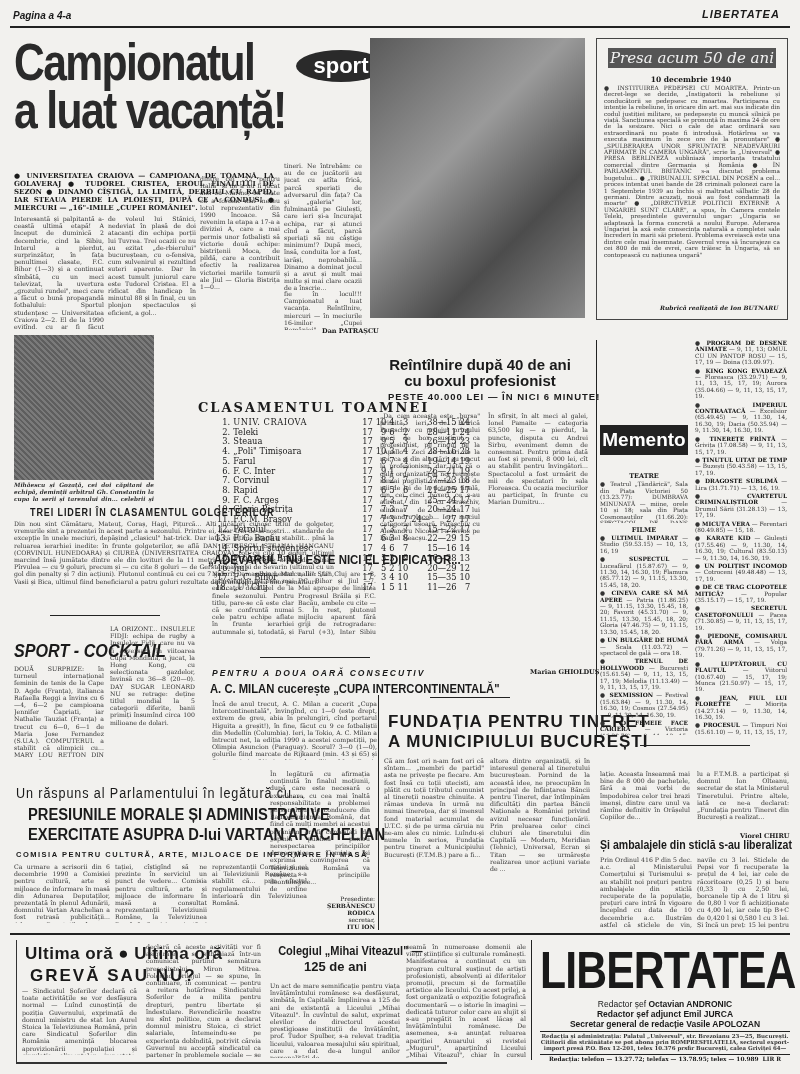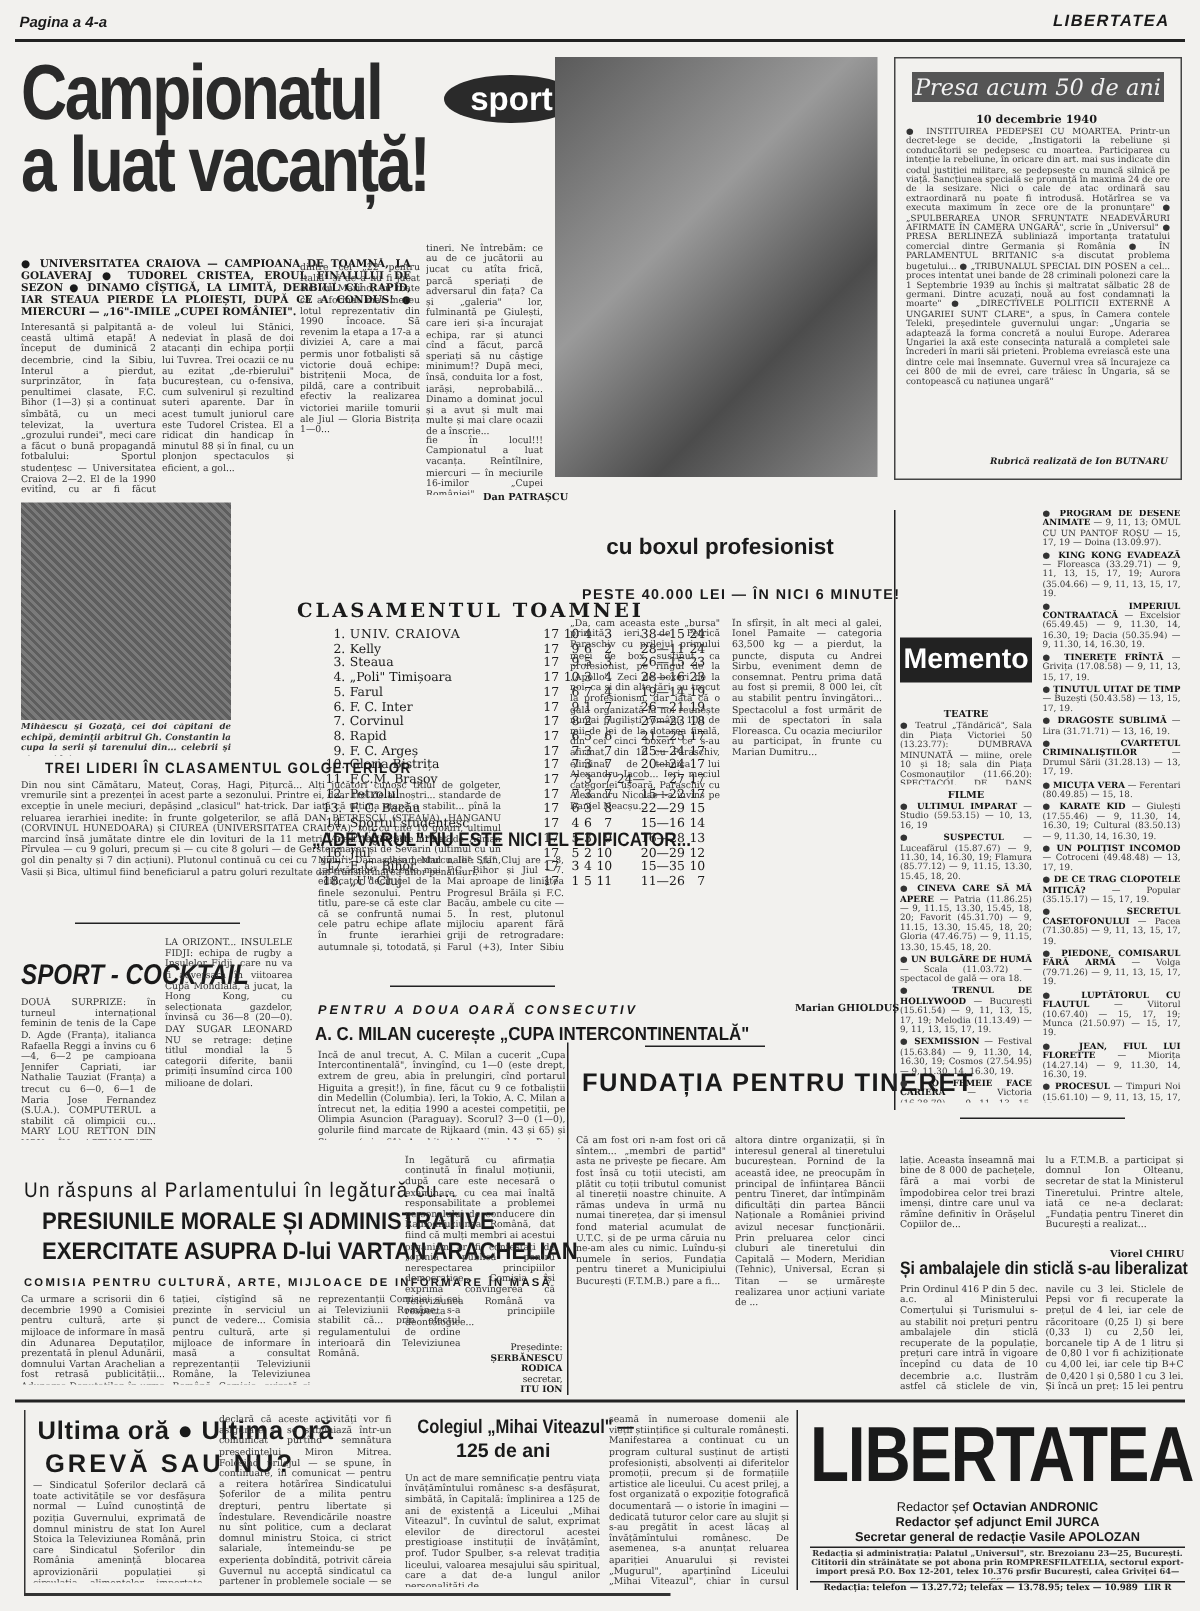--- a/index.html
+++ b/index.html
@@ -57,21 +57,21 @@
         <td class="num" style="">17</td>
         <td class="num" style="">10</td>
         <td class="num" style="">4</td>
         <td class="num" style="">3</td>
         <td class="num" style="padding-right: 0px;">38—</td>
         <td class="num" style="padding-left: 0px; text-align: left;">15</td>
         <td class="num" style="">24</td>
       </tr>
       <tr>
         <td style="text-align: right; padding-right: 3px;">2.</td>
-        <td style="padding-right: 6px; width: 120px;">Kelly</td>
+        <td style="padding-right: 6px; width: 120px;">Teleki</td>
         <td class="num" style="">17</td>
         <td class="num" style="">9</td>
         <td class="num" style="">6</td>
         <td class="num" style="">2</td>
         <td class="num" style="padding-right: 0px;">28—</td>
         <td class="num" style="padding-left: 0px; text-align: left;">11</td>
         <td class="num" style="">24</td>
       </tr>
       <tr>
         <td style="text-align: right; padding-right: 3px;">3.</td>
@@ -251,38 +251,40 @@
       </tr>
     </tbody>
 </table>
 
 <div class="abs cond" style="left:208px;top:552px;font-size:13px;white-space:nowrap;transform:scaleX(0.88);">„ADEVĂRUL" NU ESTE NICI EL EDIFICATOR...</div>
 <div class="abs txt" style="left:212px;top:570px;width:82px;height:65px;">Nici clasamentul „adevărului" nu este mai edificator decît cel de la finele sezonului. Pentru titlu, pare-se că este clar că se confruntă numai cele patru echipe aflate în frunte ierarhiei autumnale și, totodată, și foste ambasadoare în cupele europene: UNIVERSITATEA CRAIOVA are +8, Steaua +7, Dinamo +6 și „Poli" Timișoara +5. La polul opus, cele mai amenințate cu retrogradarea sint tot ocupantele locurilor „mi-</div>
 <div class="abs txt" style="left:298px;top:570px;width:78px;height:65px;">nale": „U" Cluj are —8, F.C. Bihor și Jiul —7. Mai aproape de liniștea Progresul Brăila și F.C. Bacău, ambele cu cite —5. În rest, plutonul mijlociu aparent fără griji de retrogradare: Farul (+3), Inter Sibiu (+5), Corvinul și Gloria (+1), F.C. Argeș și Petrolul (—1), F.C.M. Brașov +1, urmate de Rapid (+3), ambele cu —1, Sportul studențesc cu —3.</div>
 <div class="rule" style="left:260px;top:657px;width:110px;height:1px;"></div>
 
 <div class="abs cond" style="left:370px;top:357px;width:220px;text-align:center;font-size:15px;line-height:16px;">
+  <div>Reîntîlnire după 40 de ani</div>
   <div>cu boxul profesionist</div>
 </div>
 <div class="abs cond" style="left:388px;top:391px;font-size:9.5px;letter-spacing:1px;white-space:nowrap;">PESTE 40.000 LEI — ÎN NICI 6 MINUTE!</div>
 <div class="abs txt" style="left:380px;top:412px;width:100px;height:255px;">„Da, cam aceasta este „bursa" primită, ieri, de Petrică Paraschiv cu prilejul primului meci de box susținut, ca profesionist, pe ringul de la „Apollo". Zeci de boxeri de la noi, ca și din alte țări, au trecut la profesionism, dar iată că o gală organizată la noi reunește numai pugiliști români. 100 de mii de lei de la dotarea finală, din cei cinci boxeri ce s-au afirmat, din 10 cu Paraschiv, eliminat de tehnica lui Alexandru Iacob... Ieri, meciul categoriei ușoară, Paraschiv cu Alexandru Nicolae l-a învins pe Daniel Neacșu...</div>
 <div class="abs txt" style="left:488px;top:412px;width:100px;height:255px;">În sfîrșit, în alt meci al galei, Ionel Pamaite — categoria 63,500 kg — a pierdut, la puncte, disputa cu Andrei Sirbu, eveniment demn de consemnat. Pentru prima dată au fost și premii, 8 000 lei, cît au stabilit pentru învingători... Spectacolul a fost urmărit de mii de spectatori în sala Floreasca. Cu ocazia meciurilor au participat, în frunte cu Marian Dumitru...</div>
 <div class="abs" style="left:530px;top:668px;font-size:6.5px;font-weight:bold;">Marian GHIOLDUȘ</div>
 
 <div class="abs cond" style="left:14px;top:640px;font-size:19px;font-style:italic;transform:scaleX(0.85);white-space:nowrap;">SPORT - COCKTAIL</div>
 <div class="abs txt" style="left:14px;top:665px;width:90px;height:95px;">DOUĂ SURPRIZE: în turneul internațional feminin de tenis de la Cape D. Agde (Franța), italianca Rafaella Reggi a învins cu 6—4, 6—2 pe campioana Jennifer Capriati, iar Nathalie Tauziat (Franța) a trecut cu 6—0, 6—1 de Maria Jose Fernandez (S.U.A.). COMPUTERUL a stabilit că olimpicii cu... MARY LOU RETTON DIN NOU ÎN ACTUALITATE: eroina de la Jocurile Olimpice din 1984 de la Los Angeles, s-a căsătorit cu jucătorul de fotbal american Shannon Kelly de la Universitatea din Texas.</div>
 <div class="abs txt" style="left:110px;top:625px;width:85px;height:135px;">LA ORIZONT... INSULELE FIDJI: echipa de rugby a Insulelor Fidji, care nu va fi adversara în viitoarea Cupă Mondială, a jucat, la Hong Kong, cu selecționata gazdelor, învinsă cu 36—8 (20—0). DAY SUGAR LEONARD NU se retrage: deține titlul mondial la 5 categorii diferite, banii primiți însumînd circa 100 milioane de dolari.</div>
 
 <div class="abs" style="left:212px;top:668px;font-family:'Liberation Sans',sans-serif;font-weight:bold;font-style:italic;font-size:8.5px;letter-spacing:2px;white-space:nowrap;">PENTRU A DOUA OARĂ CONSECUTIV</div>
 <div class="abs cond" style="left:210px;top:682px;font-size:12.5px;white-space:nowrap;transform:scaleX(0.9);">A. C. MILAN cucerește „CUPA INTERCONTINENTALĂ"</div>
 <div class="abs txt" style="left:212px;top:700px;width:165px;height:60px;">Încă de anul trecut, A. C. Milan a cucerit „Cupa Intercontinentală", învingînd, cu 1—0 (este drept, extrem de greu, abia în prelungiri, cînd portarul Higuita a greșit!), în fine, făcut cu 9 ce fotbaliștii din Medellin (Columbia). Ieri, la Tokio, A. C. Milan a întrecut net, la ediția 1990 a acestei competiții, pe Olimpia Asuncion (Paraguay). Scorul? 3—0 (1—0), golurile fiind marcate de Rijkaard (min. 43 și 65) și Stroppa (min. 61). A arbitrat braziliianul Jose Ramiz Wright. Iată și formația milanezilor care au reușit să intre pentru a doua oară consecutiv în posesia „Cupei Toyota": Pazzagli — Tassotti, Baresi, Costacurta, Maldini (din min. 35 — Galli), Rijkaard, Donadoni (din min. 81 — Gaudenzi), Stroppa, Carbone, Van Basten, Gullit.</div>
 
 <div class="rule" style="left:430px;top:697px;width:80px;height:1px;"></div>
 <div class="abs cond" style="left:388px;top:712px;width:210px;font-size:17px;line-height:20px;letter-spacing:1px;">
   <div style="white-space:nowrap;">FUNDAȚIA PENTRU TINERET</div>
+  <div style="white-space:nowrap;">A MUNICIPIULUI BUCUREȘTI</div>
 </div>
 <div class="abs txt" style="left:384px;top:757px;width:100px;height:170px;">Că am fost ori n-am fost ori că sîntem... „membri de partid" asta ne privește pe fiecare. Am fost însă cu toții utecisti, am plătit cu toții tributul comunist al tinereții noastre chinuite. A rămas undeva în urmă nu numai tinerețea, dar și imensul fond material acumulat de U.T.C. și de pe urma căruia nu ne-am ales cu nimic. Luîndu-și numele în serios, Fundația pentru tineret a Municipiului București (F.T.M.B.) pare a fi...</div>
 <div class="abs txt" style="left:490px;top:757px;width:100px;height:170px;">altora dintre organizații, și în interesul general al tineretului bucureștean. Pornind de la această idee, ne preocupăm în principal de înființarea Băncii pentru Tineret, dar întîmpinăm dificultăți din partea Băncii Naționale a României privind avizul necesar funcționării. Prin preluarea celor cinci cluburi ale tineretului din Capitală — Modern, Meridian (Tehnic), Universal, Ecran și Titan — se urmărește realizarea unor acțiuni variate de ...</div>
 <div class="abs txt" style="left:600px;top:770px;width:90px;height:60px;">lație. Aceasta înseamnă mai bine de 8 000 de pachețele, fără a mai vorbi de împodobirea celor trei brazi imenși, dintre care unul va rămîne definitiv în Orășelul Copiilor de...</div>
 <div class="abs txt" style="left:697px;top:770px;width:92px;height:60px;">lu a F.T.M.B. a participat și domnul Ion Olteanu, secretar de stat la Ministerul Tineretului. Printre altele, iată ce ne-a declarat: „Fundația pentru Tineret din București a realizat...</div>
 <div class="abs" style="left:740px;top:832px;font-size:6.5px;font-weight:bold;">Viorel CHIRU</div>
 <div class="rule" style="left:378px;top:695px;width:1px;height:235px;"></div>
 
 <div class="abs cond" style="left:16px;top:785px;font-size:14px;font-weight:normal;letter-spacing:1px;white-space:nowrap;transform:scaleX(0.9);">Un răspuns al Parlamentului în legătură cu...</div>
 <div class="abs cond" style="left:16px;top:805px;width:300px;font-size:16px;line-height:20px;text-align:center;">

